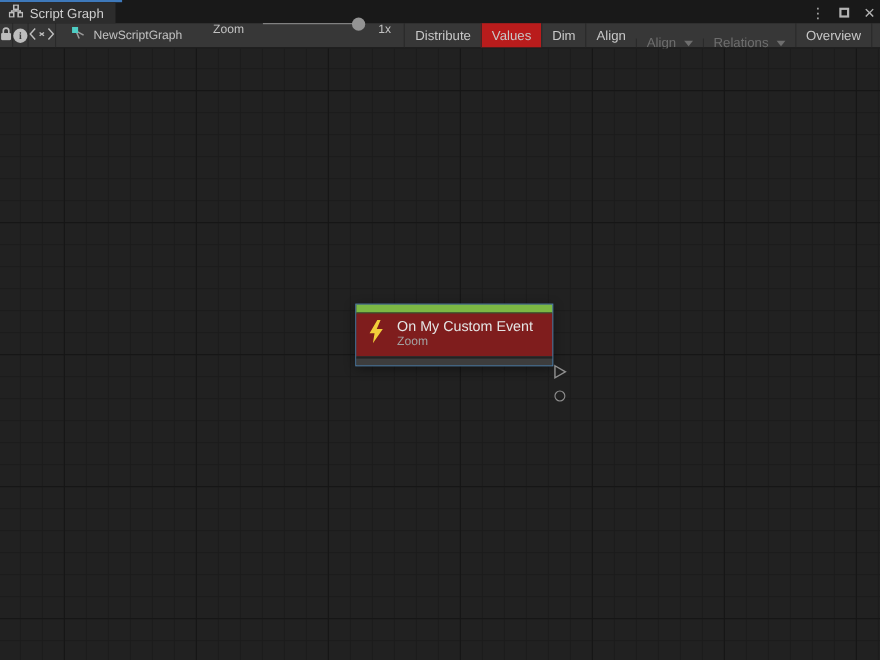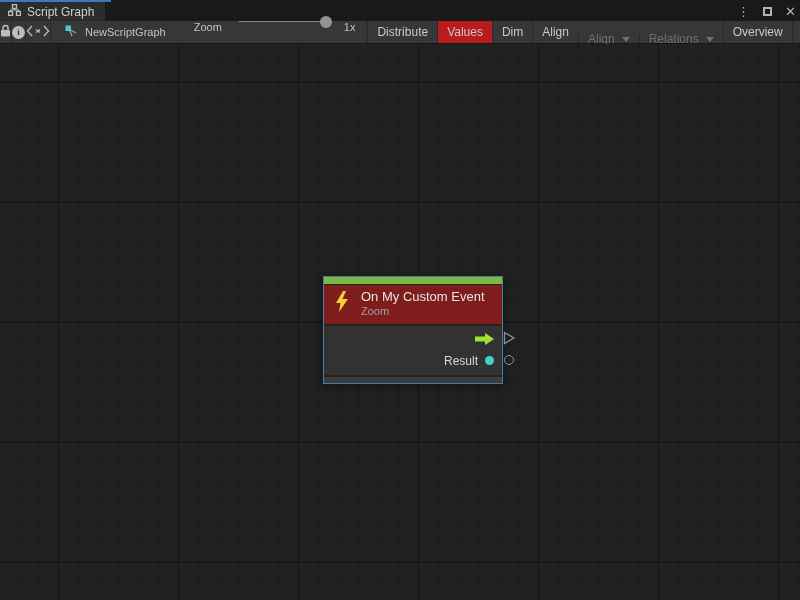--- a/index.html
+++ b/index.html
@@ -306,33 +306,20 @@
       <span>
         <svg width="16" height="21" viewBox="0 0 16 21">
           <polygon points="9,0 2,12 6.5,12 5,21 14,8 8.5,8 12,0" fill="#f2cf3a"></polygon>
         </svg>
       </span>
       <div>
         <div class="node-title">On My Custom Event</div>
         <div class="node-subtitle">Zoom</div>
       </div>
     </div>
-    <div class="node-body">
-      <div class="port-row">
-        <span>
-          <svg width="19" height="12" viewBox="0 0 19 12">
-            <polygon points="0,3.5 10,3.5 10,0 19,6 10,12 10,8.5 0,8.5" fill="#a6e02e"></polygon>
-          </svg>
-        </span>
-      </div>
-      <div class="port-row">
-        <span class="port-label">Result</span>
-        <span class="value-dot"></span>
-      </div>
-    </div>
     <div class="node-footer"></div>
   </div>
 
   <span class="ext-flow-port">
     <svg width="13" height="14" viewBox="0 0 13 14">
       <polygon points="1.5,1.5 11,7 1.5,12.5" fill="none" stroke="#8f8f8f" stroke-width="1.3"></polygon>
     </svg>
   </span>
   <span class="ext-value-port"></span>
 

